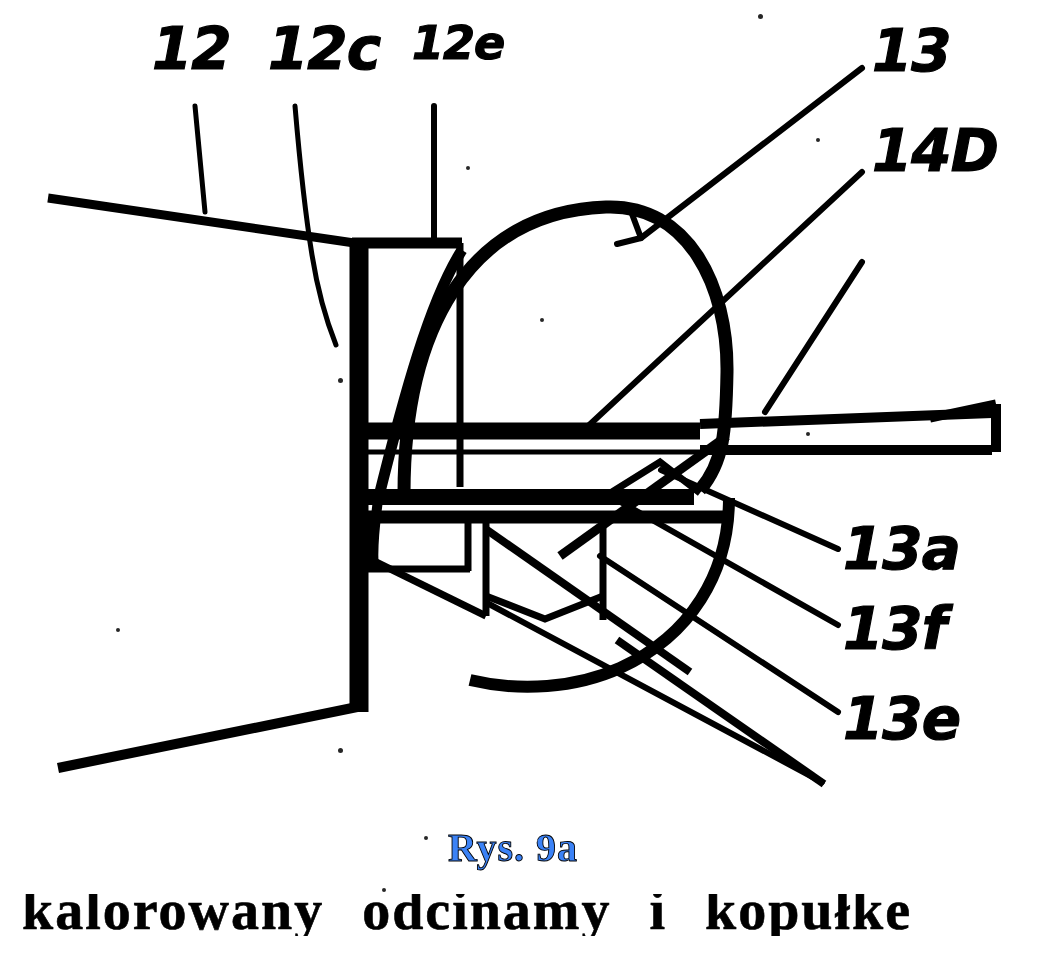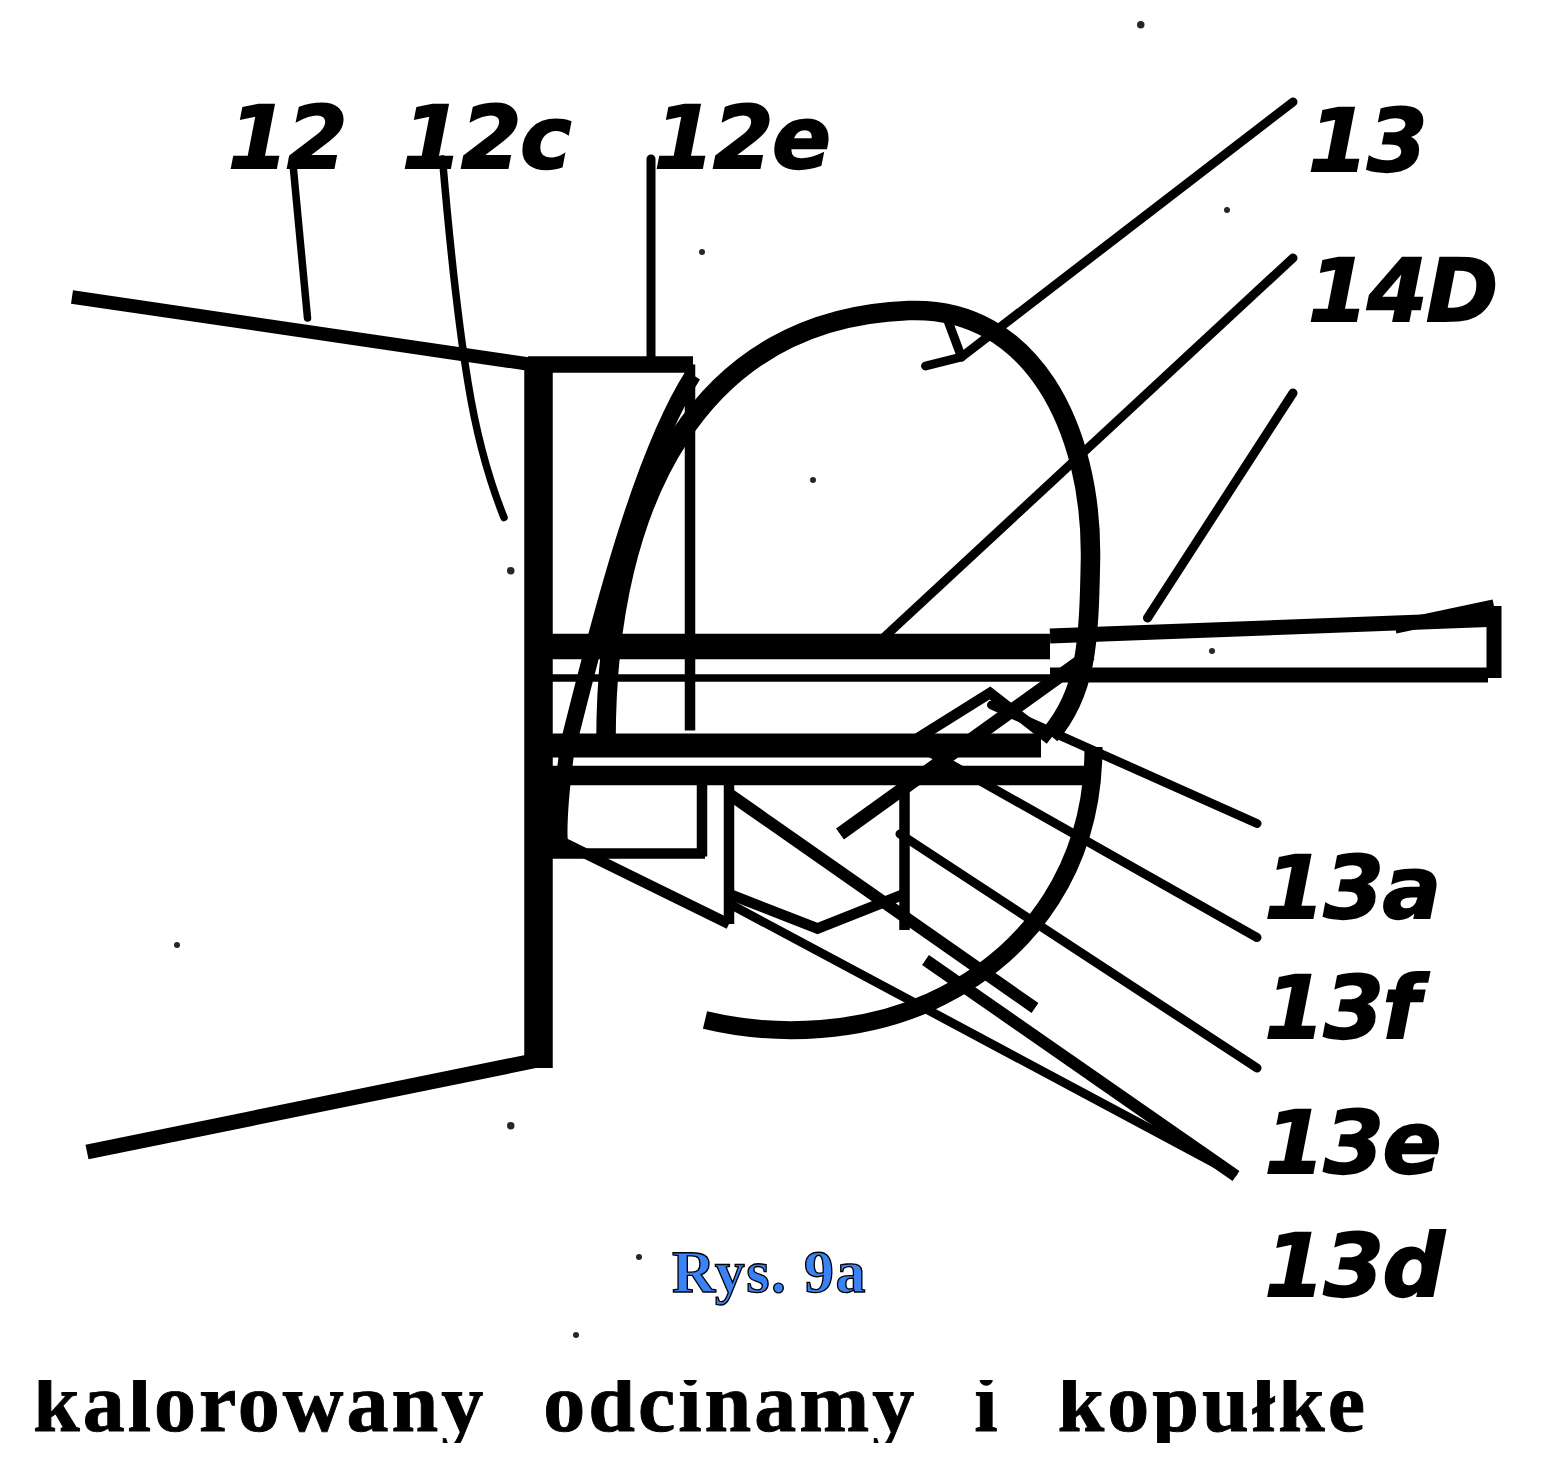--- a/index.html
+++ b/index.html
@@ -38,35 +38,34 @@
   
   .callout {
     position: absolute;
     font-family: "DejaVu Sans", sans-serif;
     font-weight: bold;
     font-style: italic;
     color: #000000;
     line-height: 1;
     white-space: nowrap;
     letter-spacing: -1px;
-    margin-top: 43px;
     -webkit-text-stroke: 1.2px #000;
   }
 
   .callout-top {
     font-size: 56px;
   }
   .callout-right {
     font-size: 58px;
   }
 
   
   #lbl-12   { left: 152px; top: 20px;  font-size: 58px; }
   #lbl-12c  { left: 268px; top: 20px;  font-size: 58px; }
-  #lbl-12e  { left: 436px; top: 20px;  font-size: 58px; }
+  #lbl-12e  { left: 412px; top: 20px;  font-size: 46px; }
 
   #lbl-13   { left: 872px; top: 22px;  font-size: 58px; }
   #lbl-14D  { left: 872px; top: 122px; font-size: 58px; }
   #lbl-14   { left: 872px; top: 214px; font-size: 58px; }
 
   #lbl-13a  { left: 843px; top: 520px; font-size: 58px; }
   #lbl-13f  { left: 843px; top: 600px; font-size: 58px; }
   #lbl-13e  { left: 843px; top: 690px; font-size: 58px; }
   #lbl-13d  { left: 843px; top: 772px; font-size: 58px; }
 
@@ -86,21 +85,21 @@
   }
   #fig-caption .cap-inner {
     display: inline-block;
     margin-left: -18px;
   }
 
   
   #body-text-clip {
     position: absolute;
     left: 0;
-    top: 920px;
+    top: 894px;
     width: 932px;
     height: 42px;
     overflow: hidden;
   }
   #body-text-line {
     position: absolute;
     left: 22px;
     top: -16px;
     font-family: "Liberation Serif", serif;
     font-weight: bold;
@@ -236,21 +235,20 @@
 
   <div class="callout callout-right" id="lbl-14D">14D</div>
 
 
   <div class="callout callout-right" id="lbl-13a">13a</div>
 
   <div class="callout callout-right" id="lbl-13f">13f</div>
 
   <div class="callout callout-right" id="lbl-13e">13e</div>
 
-  <div class="callout callout-right" id="lbl-13d">13d</div>
 
   <div id="fig-caption">
     <span class="cap-inner">Rys. 9a</span>
   </div>
 
   <div id="body-text-clip">
     <div id="body-text-line">kalorowany  odcinamy  i  kopułke</div>
   </div>
 
 </div>

